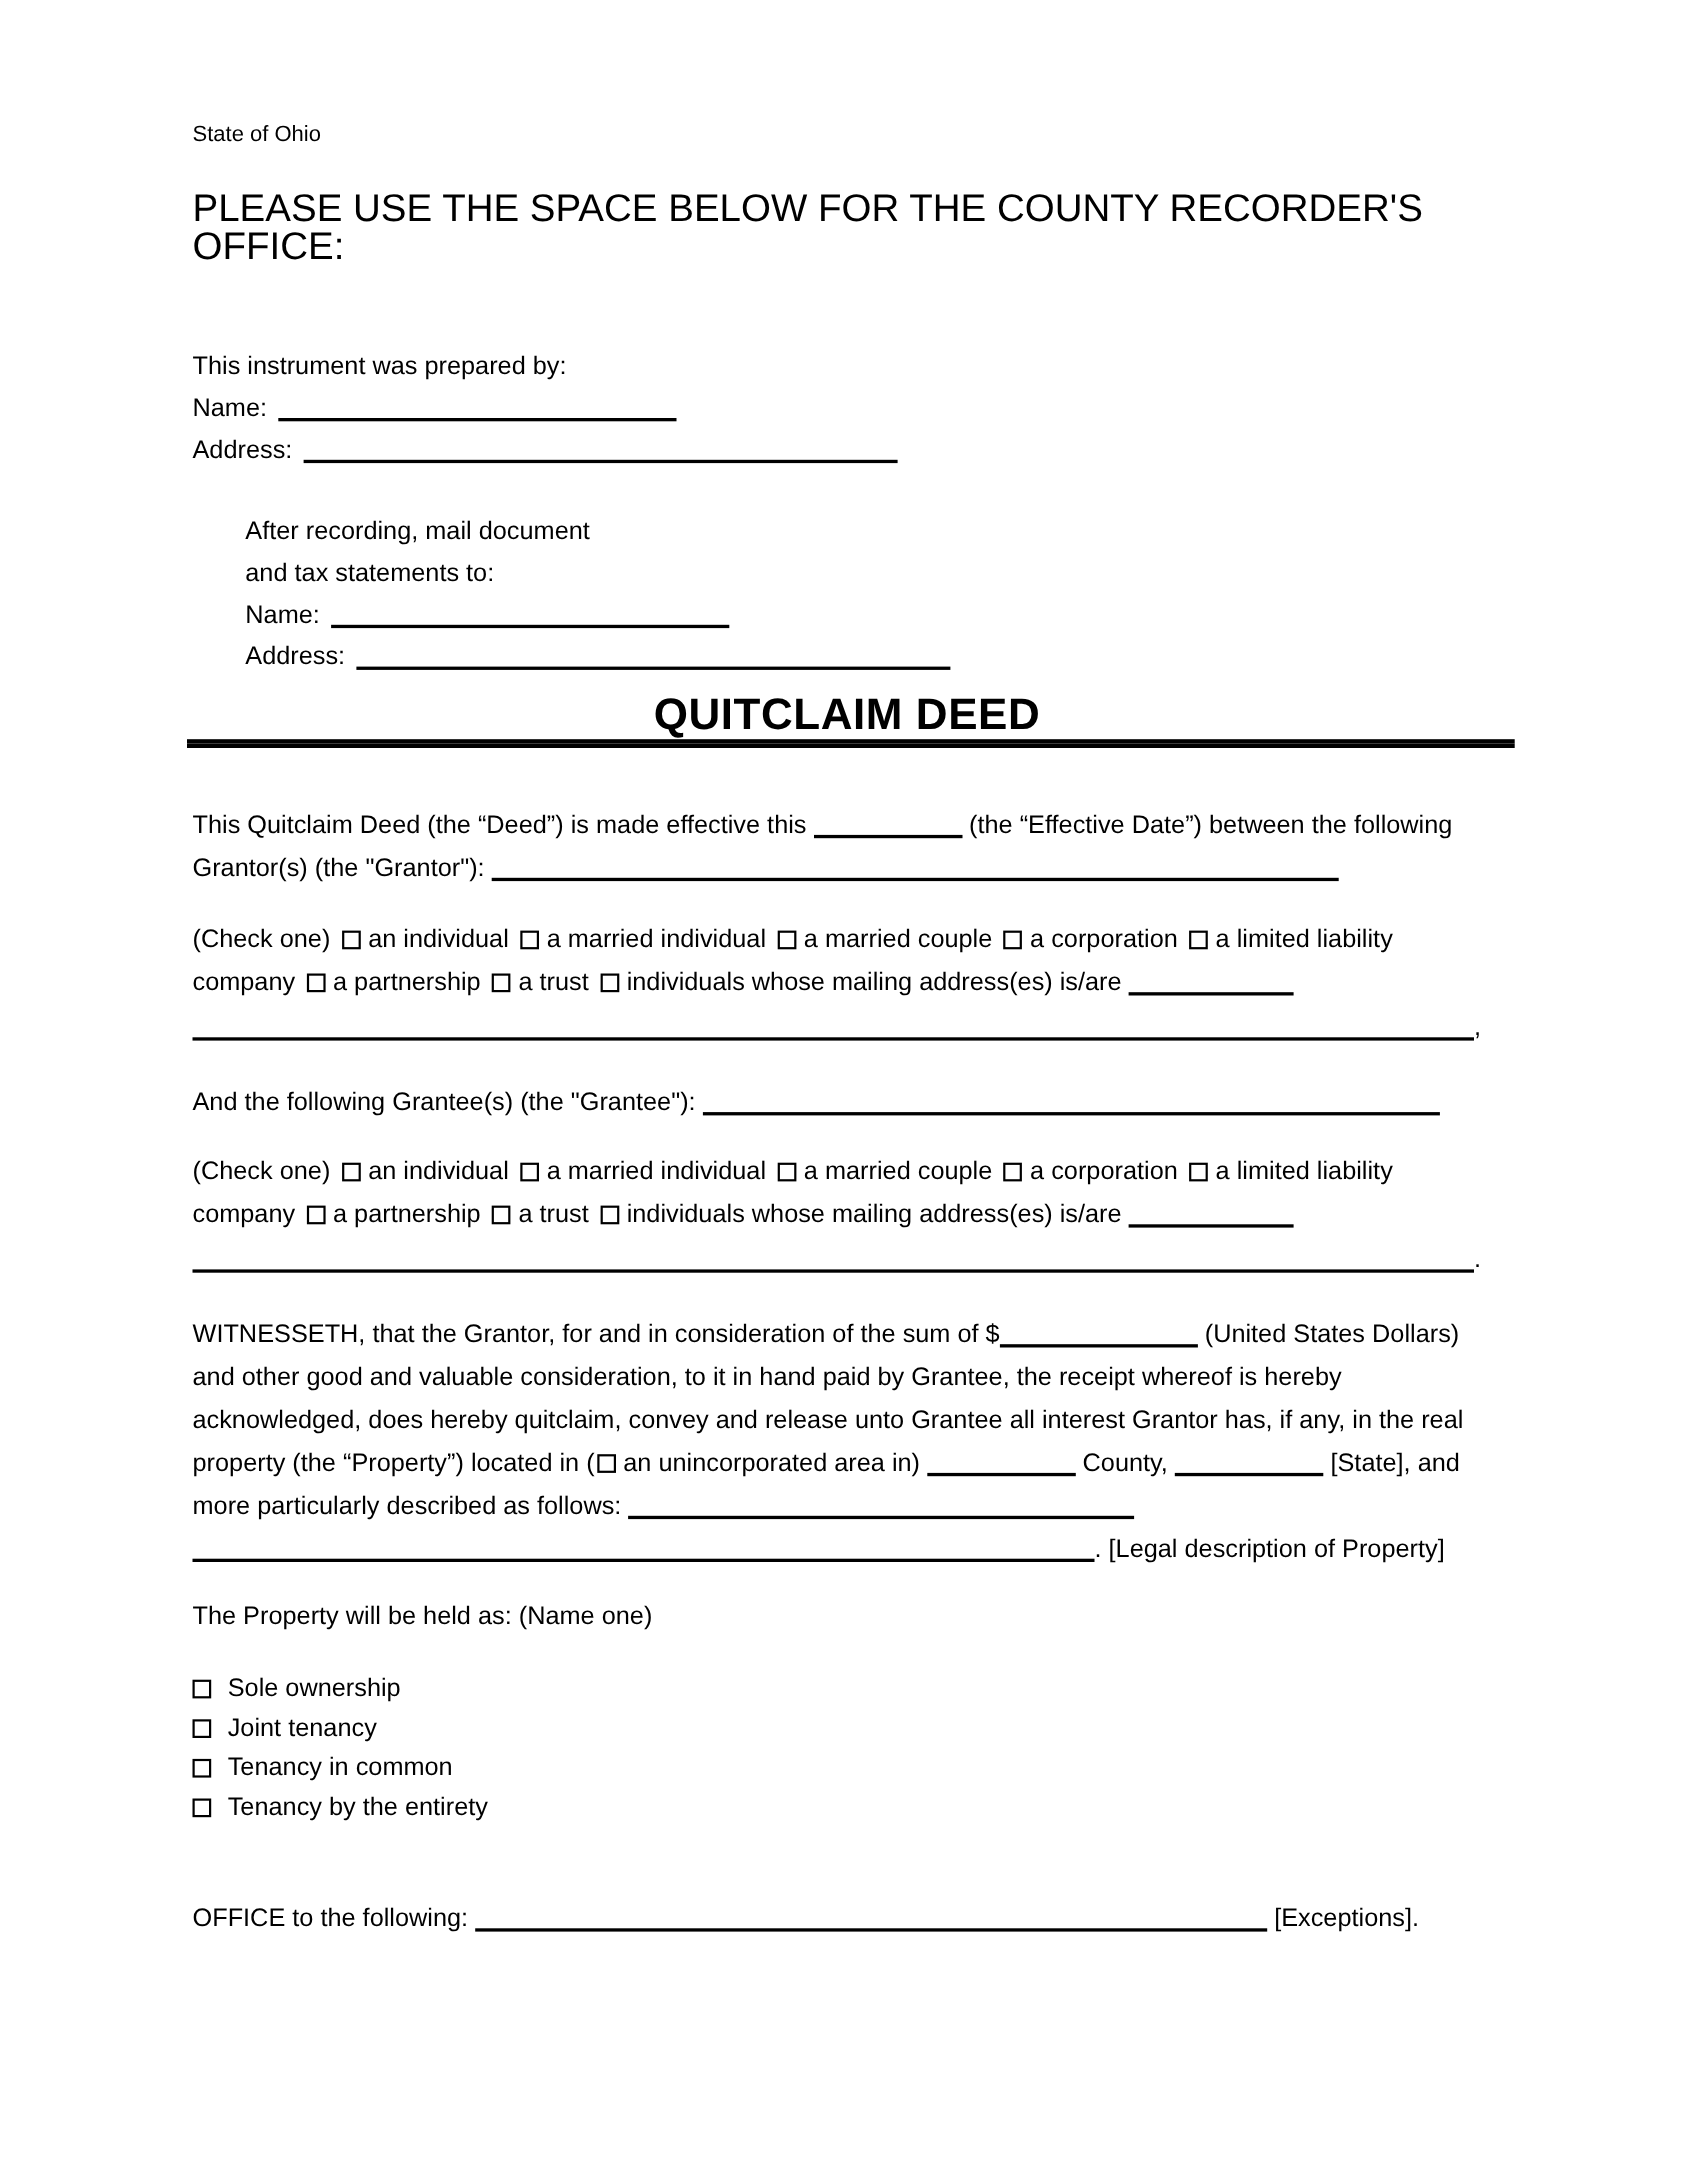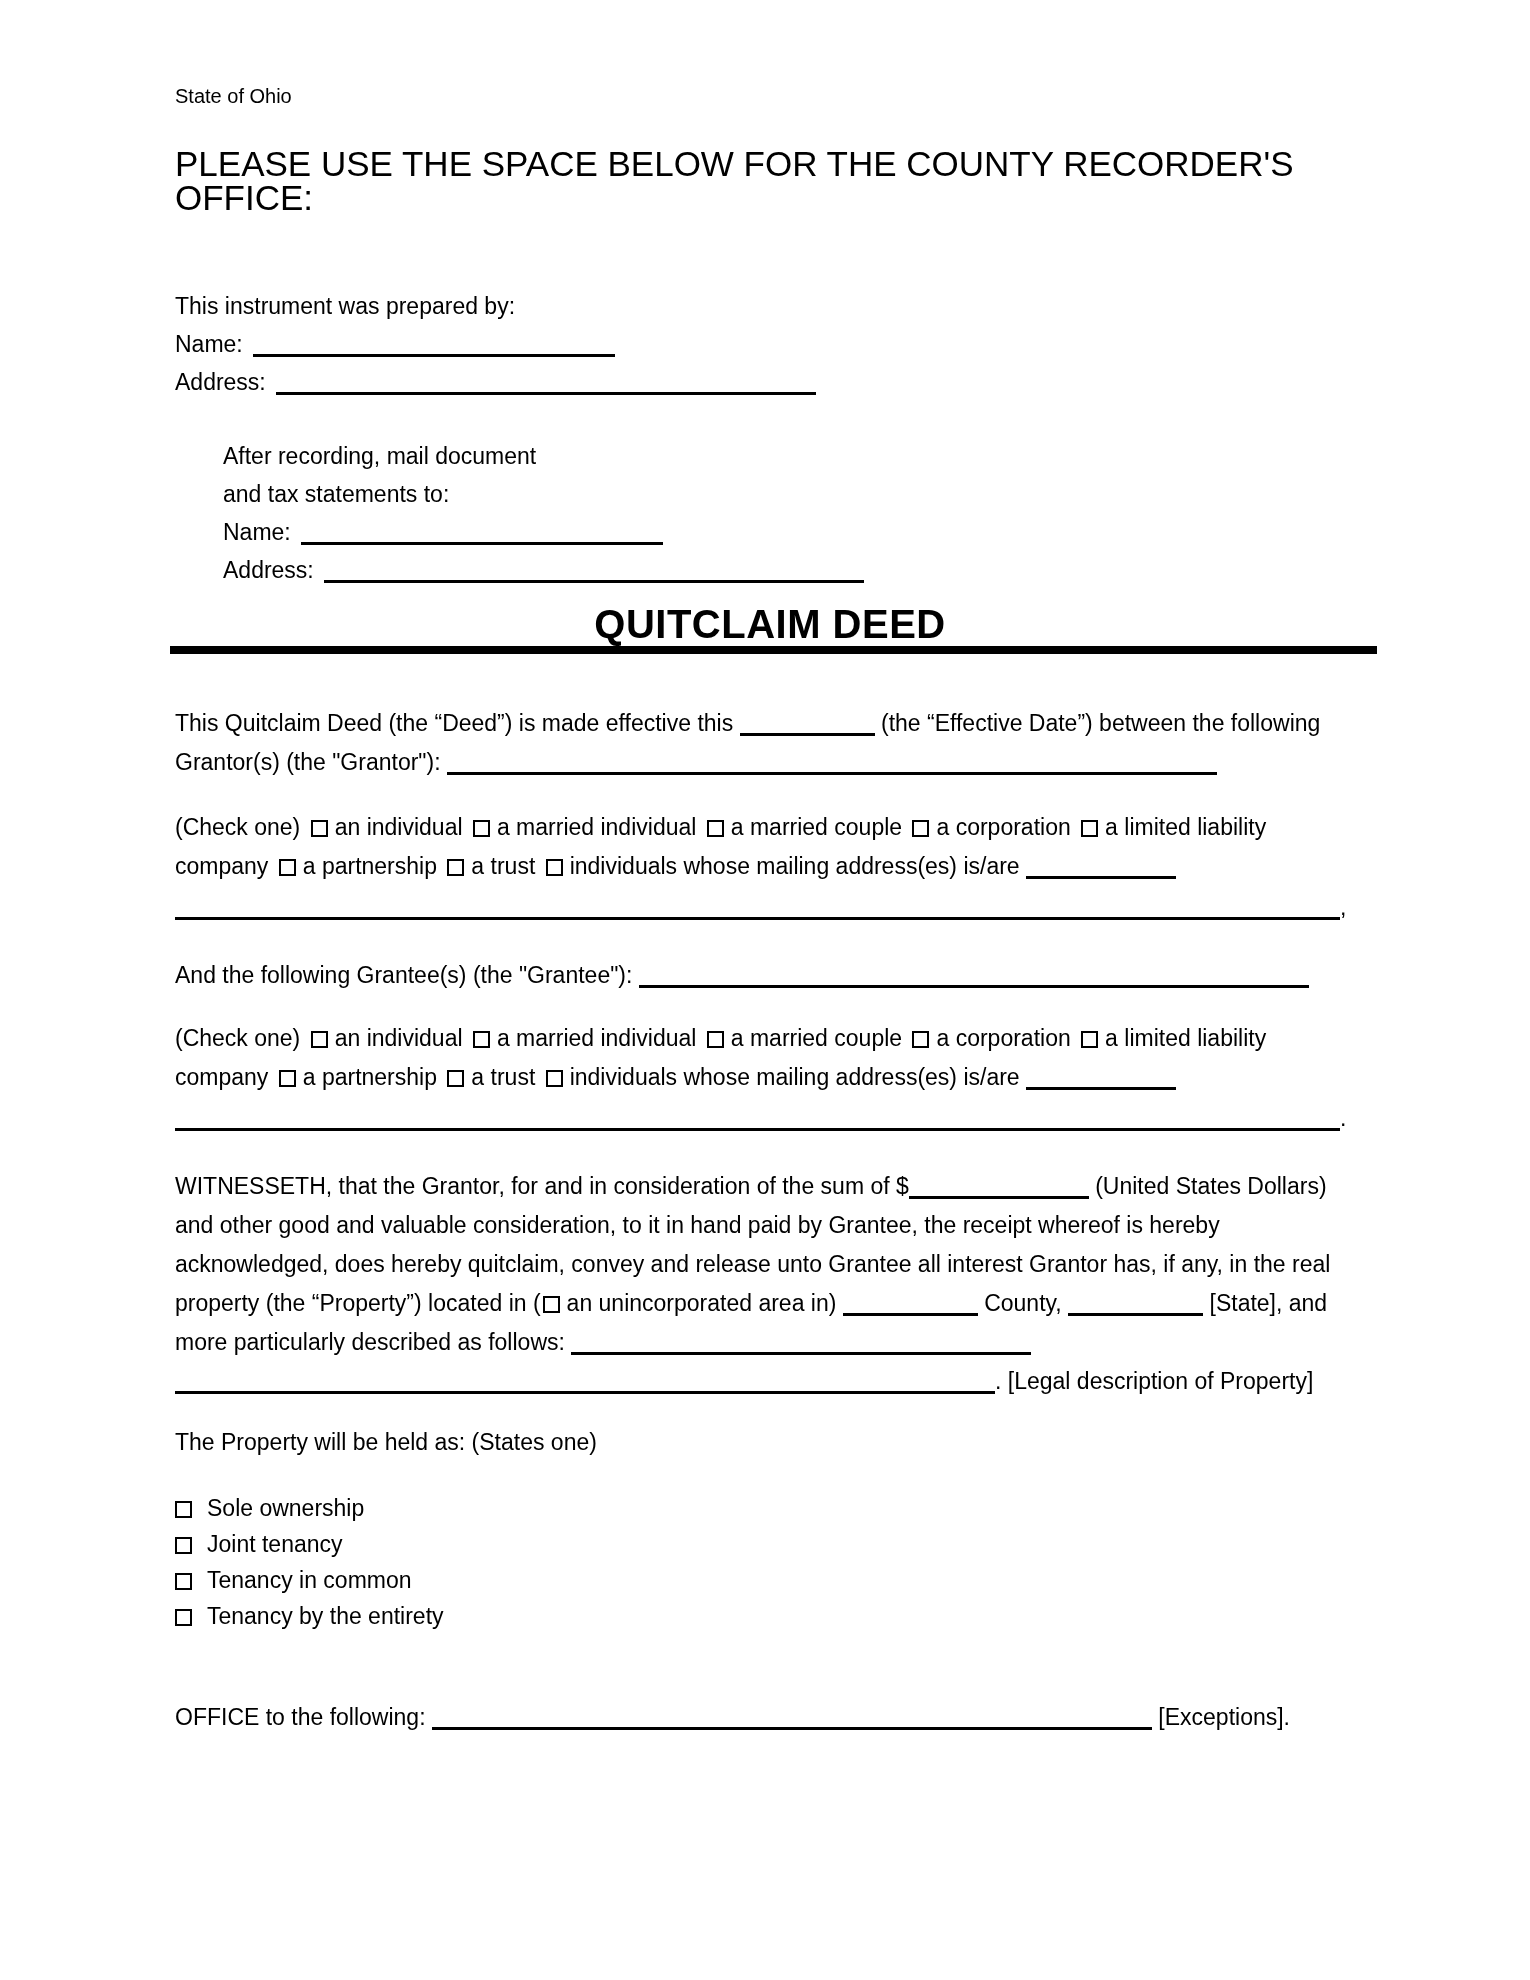--- a/index.html
+++ b/index.html
@@ -10,21 +10,21 @@
     height: 1980px;
     background: #ffffff;
     color: #000000;
     font-family: "Liberation Sans", "DejaVu Sans", sans-serif;
     font-size: 23px;
     overflow: hidden;
   }
   .content { position: absolute; left: 175px; top: 0; width: 1190px; }
   p, h1, div { margin: 0; padding: 0; }
 
-  .state-label { padding-top: 84px; font-size: 20px; line-height: 24px; }
+  .state-label { padding-top: 110px; font-size: 20px; line-height: 24px; }
   .recorder-notice { margin-top: 39px; font-size: 35px; line-height: 34px; }
 
   .prepared-block { margin-top: 72px; line-height: 38px; }
   .mailto-block { margin-top: 36px; line-height: 38px; margin-left: 48px; }
 
   .blank {
     display: inline-block;
     border-bottom: 3px solid #000;
     height: 12px;
     vertical-align: -5px;
@@ -113,21 +113,21 @@
     <p class="para check-para"><span>(Check one)</span> <span class="cb"></span><span>an individual</span> <span class="cb"></span><span>a married individual</span> <span class="cb"></span><span>a married couple</span> <span class="cb"></span><span>a corporation</span> <span class="cb"></span><span>a limited liability company</span> <span class="cb"></span><span>a partnership</span> <span class="cb"></span><span>a trust</span> <span class="cb"></span><span>individuals whose mailing address(es) is/are</span> <span class="blank w150"></span></p>
     <div class="fill-line"><span class="blank w1165"></span><span>,</span></div>
 
     <p class="para grantee-line"><span>And the following Grantee(s) (the "Grantee"):</span> <span class="blank w670"></span></p>
 
     <p class="para check-para check-para-2"><span>(Check one)</span> <span class="cb"></span><span>an individual</span> <span class="cb"></span><span>a married individual</span> <span class="cb"></span><span>a married couple</span> <span class="cb"></span><span>a corporation</span> <span class="cb"></span><span>a limited liability company</span> <span class="cb"></span><span>a partnership</span> <span class="cb"></span><span>a trust</span> <span class="cb"></span><span>individuals whose mailing address(es) is/are</span> <span class="blank w150"></span></p>
     <div class="fill-line"><span class="blank w1165"></span><span>.</span></div>
 
     <p class="para witnesseth-para"><span>WITNESSETH, that the Grantor, for and in consideration of the sum of $</span><span class="blank w180"></span> <span>(United States Dollars) and other good and valuable consideration, to it in hand paid by Grantee, the receipt whereof is hereby acknowledged, does hereby quitclaim, convey and release unto Grantee all interest Grantor has, if any, in the real property (the “Property”) located in (</span><span class="cb tight"></span><span>an unincorporated area in)</span> <span class="blank w135"></span> <span>County,</span> <span class="blank w135"></span> <span>[State], and more particularly described as follows:</span> <span class="blank w460"></span> <span class="blank w820"></span><span>. [Legal description of Property]</span></p>
 
-    <div class="heldas-heading">The Property will be held as: (States one)</div>
+    <div class="heldas-heading">The Property will be held as: (Name one)</div>
 
     <div class="cb-list">
       <div class="cb-item"><span class="cb"></span><span>Sole ownership</span></div>
       <div class="cb-item"><span class="cb"></span><span>Joint tenancy</span></div>
       <div class="cb-item"><span class="cb"></span><span>Tenancy in common</span></div>
       <div class="cb-item"><span class="cb"></span><span>Tenancy by the entirety</span></div>
     </div>
 
     <p class="para subject-line"><span>OFFICE to the following:</span> <span class="blank w720"></span> <span>[Exceptions].</span></p>
 

